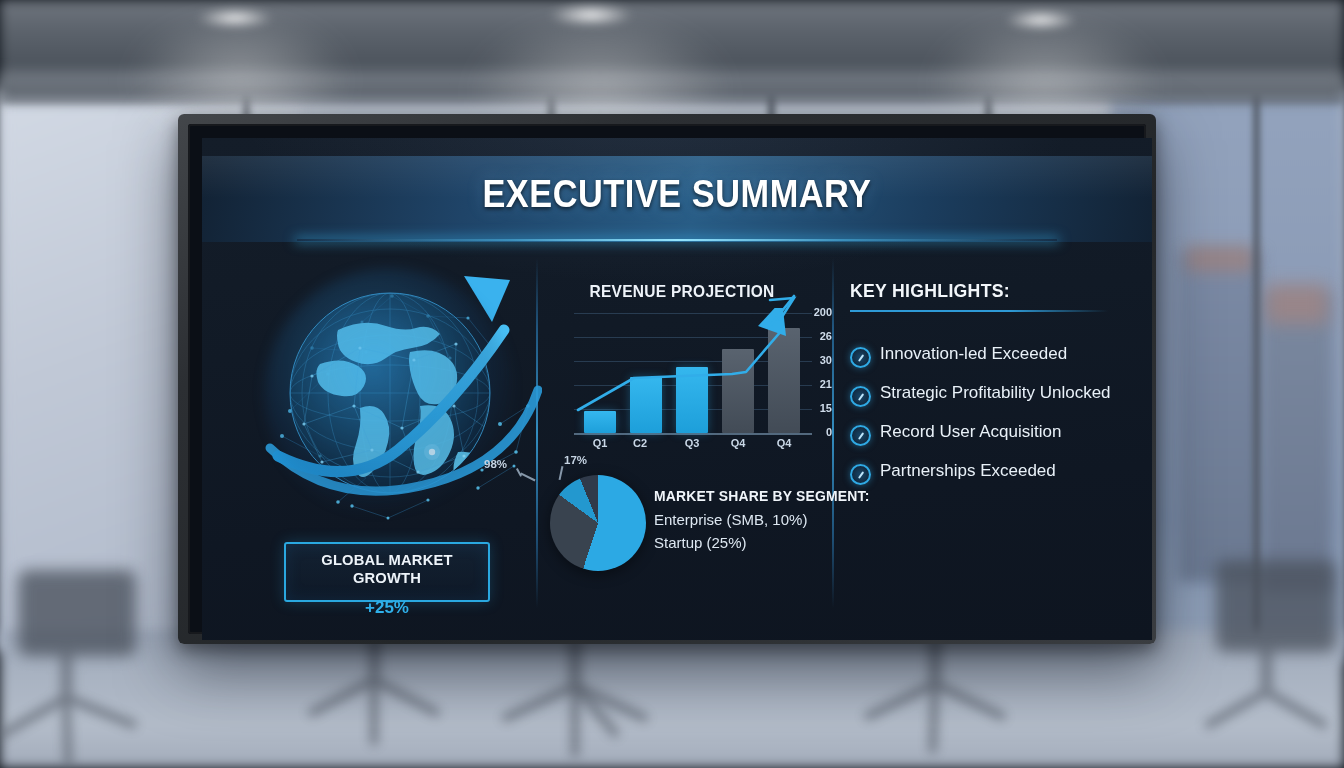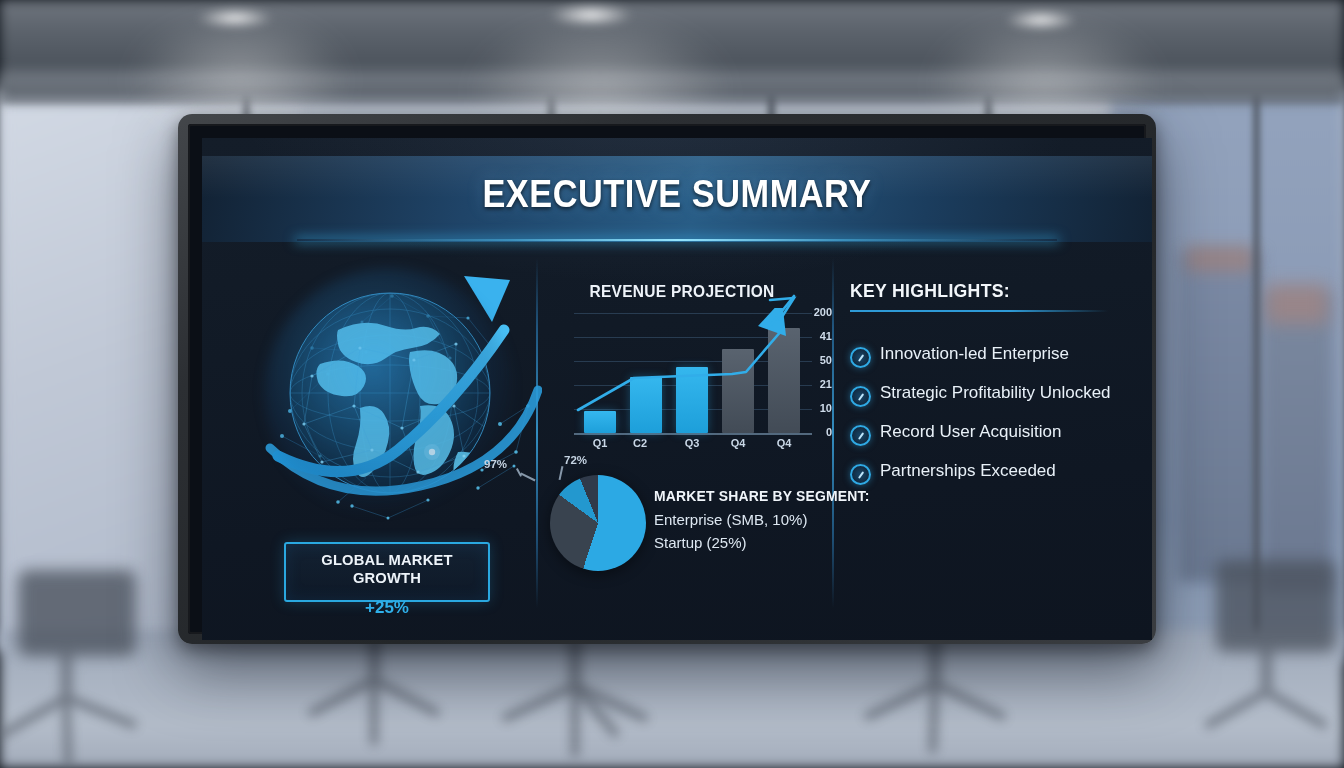--- a/index.html
+++ b/index.html
@@ -45,21 +45,21 @@
     filter:blur(16px);}
   .chair{position:absolute;filter:blur(5px);opacity:.85;}
   .chair-post{position:absolute;background:#555c67;filter:blur(4px);}
   .chair-leg{position:absolute;height:7px;background:#5c636e;border-radius:4px;
     transform-origin:0 50%;filter:blur(3px);}
   .chair-back{position:absolute;background:#4b525d;border-radius:10px;filter:blur(6px);opacity:.9;}
 
   
   #tv{position:absolute;left:178px;top:114px;width:978px;height:530px;
     background:linear-gradient(150deg,#43464a 0%,#2c2f33 25%,#232629 60%,#3a3d41 100%);
-    border-radius:14px;
+    border-radius:6px;
     box-shadow:0 26px 60px rgba(20,26,36,.55), 0 6px 18px rgba(0,0,0,.45);}
   #tv-inner{position:absolute;left:10px;top:10px;width:958px;height:510px;
     background:#0b0f16;border-radius:3px;
     box-shadow:inset 0 0 0 2px #17191d;}
   #screen{position:absolute;left:14px;top:14px;width:950px;height:502px;
     background:
       radial-gradient(ellipse 680px 300px at 48% -8%, rgba(120,150,190,.16), rgba(0,0,0,0) 62%),
       linear-gradient(175deg,#141d29 0%,#111a26 38%,#0f1723 70%,#0e1520 100%);
     overflow:hidden;}
   .hdr2{position:absolute;left:0;top:18px;width:950px;height:86px;
@@ -328,24 +328,24 @@
 
         <div class="bc-title">REVENUE PROJECTION</div>
         <div class="bc">
           <div class="grid-line" style="top:5px"></div>
           <div class="grid-line" style="top:29px"></div>
           <div class="grid-line" style="top:53px"></div>
           <div class="grid-line" style="top:77px"></div>
           <div class="grid-line" style="top:101px"></div>
 
           <div class="ytick" style="top:5px">200</div>
-          <div class="ytick" style="top:29px">41</div>
-          <div class="ytick" style="top:53px">50</div>
+          <div class="ytick" style="top:29px">26</div>
+          <div class="ytick" style="top:53px">30</div>
           <div class="ytick" style="top:77px">21</div>
-          <div class="ytick" style="top:101px">10</div>
+          <div class="ytick" style="top:101px">15</div>
           <div class="ytick" style="top:125px">0</div>
 
           <div class="axis-x"></div>
 
           <div class="bar cy" style="left:52px;width:32px;height:22px"></div>
           <div class="bar cy" style="left:98px;width:32px;height:56px"></div>
           <div class="bar cy" style="left:144px;width:32px;height:66px"></div>
           <div class="bar gr" style="left:190px;width:32px;height:84px"></div>
           <div class="bar gr" style="left:236px;width:32px;height:105px"></div>
 
@@ -364,39 +364,39 @@
             <path d="M238 60 L262 30" stroke="#31ade9" stroke-width="2.6" stroke-linecap="round" fill="none"></path>
           </svg>
         </div>
 
         <div class="pie" style="background:conic-gradient(from 0deg,
                #2ca9e4 0deg 198deg,
                #39434f 198deg 306deg,
                #2398cf 306deg 338deg,
                #303a4a 338deg 360deg);"></div>
 
-        <div class="callout" style="left:282px;top:320px">97%</div>
+        <div class="callout" style="left:282px;top:320px">98%</div>
         <div class="callout-line" style="left:316px;top:330px;width:1.5px;height:9px;transform:rotate(-28deg)"></div>
         <div class="callout-line" style="left:318px;top:338px;width:16px;height:1.5px;transform:rotate(26deg)"></div>
 
-        <div class="callout" style="left:362px;top:316px">72%</div>
+        <div class="callout" style="left:362px;top:316px">17%</div>
         <div class="callout-line" style="left:358px;top:328px;width:1.5px;height:14px;transform:rotate(12deg)"></div>
 
         <div class="seg-title">MARKET SHARE BY SEGMENT:</div>
         <div class="seg-l" style="top:373px">Enterprise (SMB, 10%)</div>
         <div class="seg-l" style="top:396px">Startup (25%)</div>
 
         <div class="kh-title">KEY HIGHLIGHTS:</div>
         <div class="kh-rule"></div>
 
         <div class="kh-item" style="top:206px">
           <span class="kh-ico">
               <i></i>
             </span>
-          <span class="kh-txt">Innovation-led Enterprise</span>
+          <span class="kh-txt">Innovation-led Exceeded</span>
         </div>
         <div class="kh-item" style="top:245px">
           <span class="kh-ico">
               <i></i>
             </span>
           <span class="kh-txt">Strategic Profitability Unlocked</span>
         </div>
         <div class="kh-item" style="top:284px">
           <span class="kh-ico">
               <i></i>

